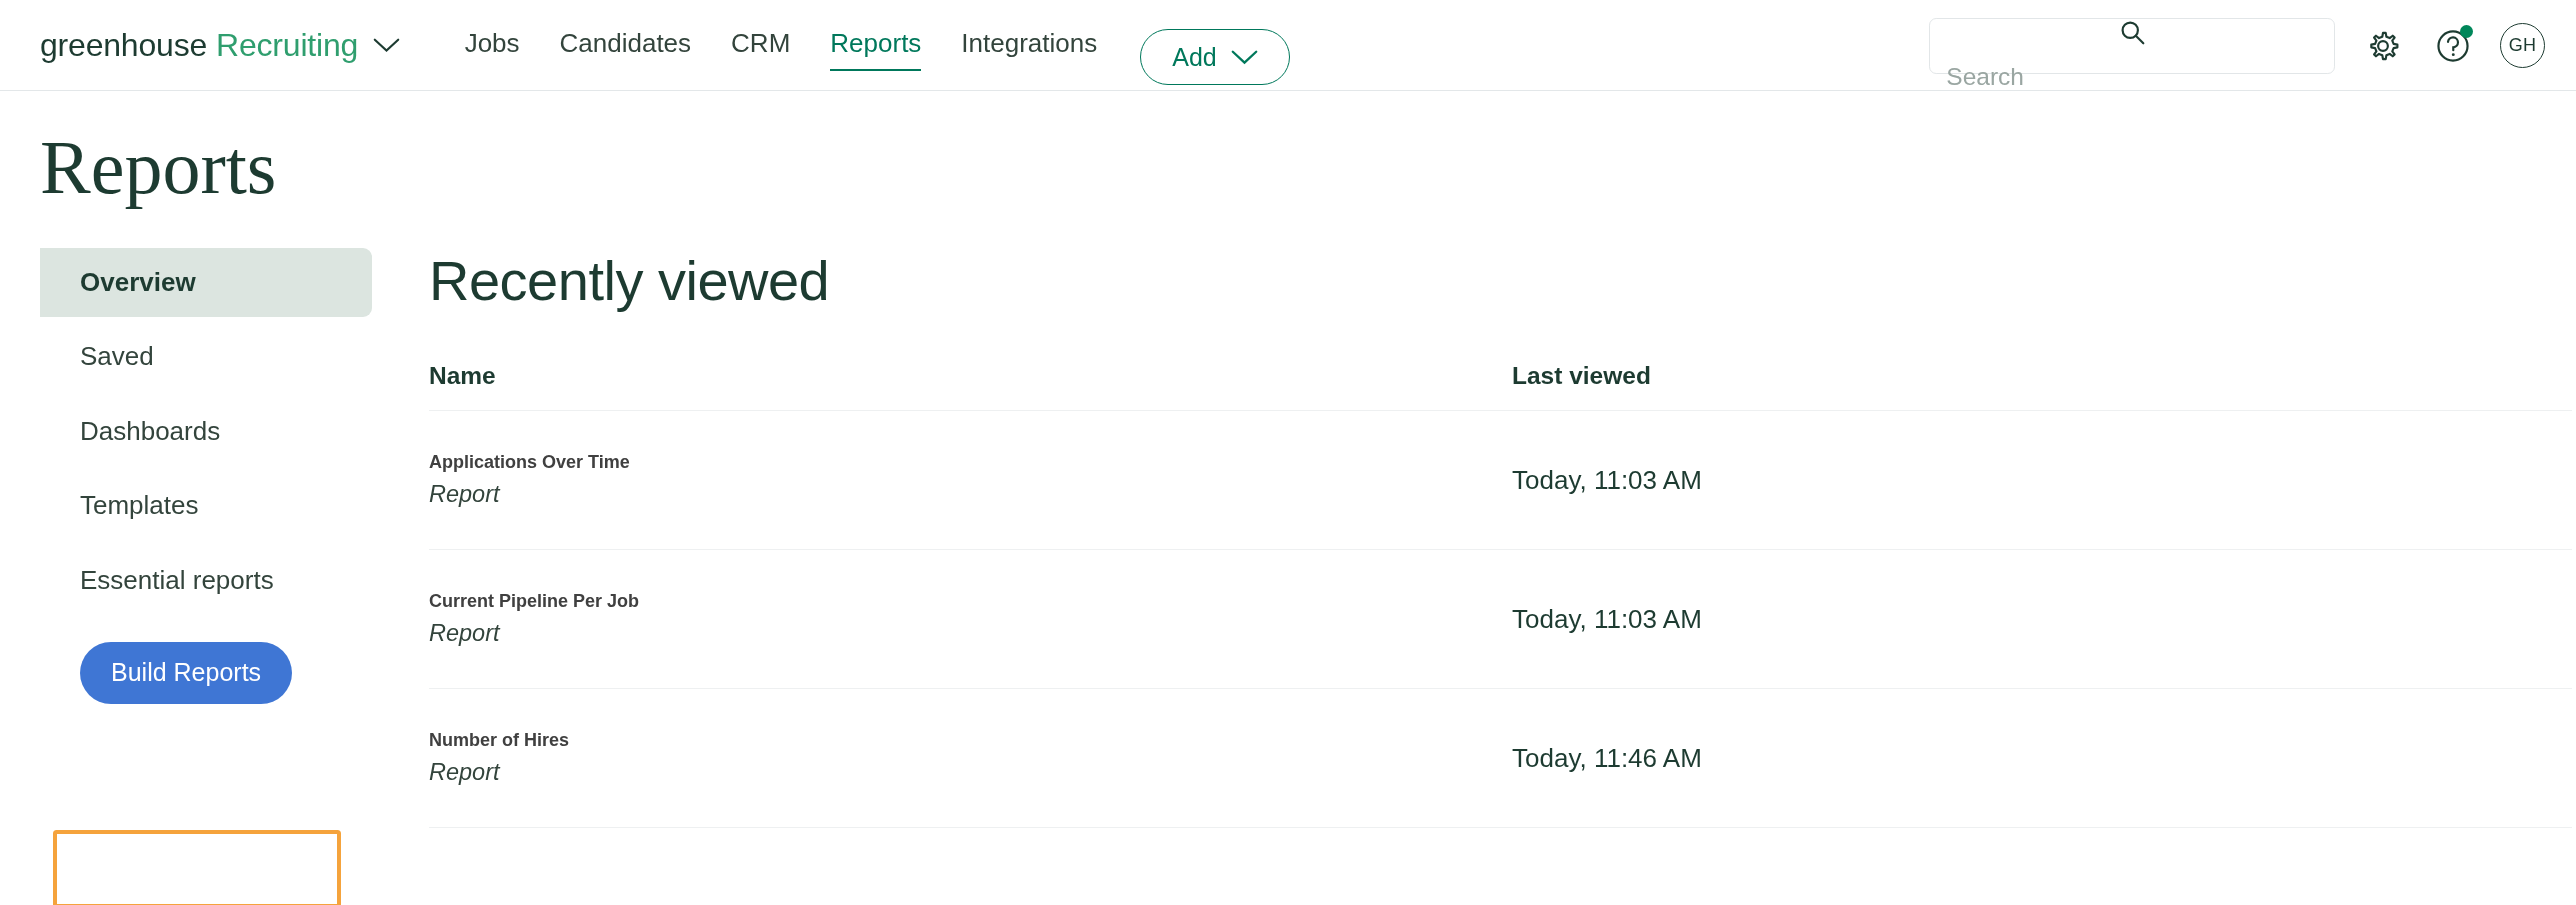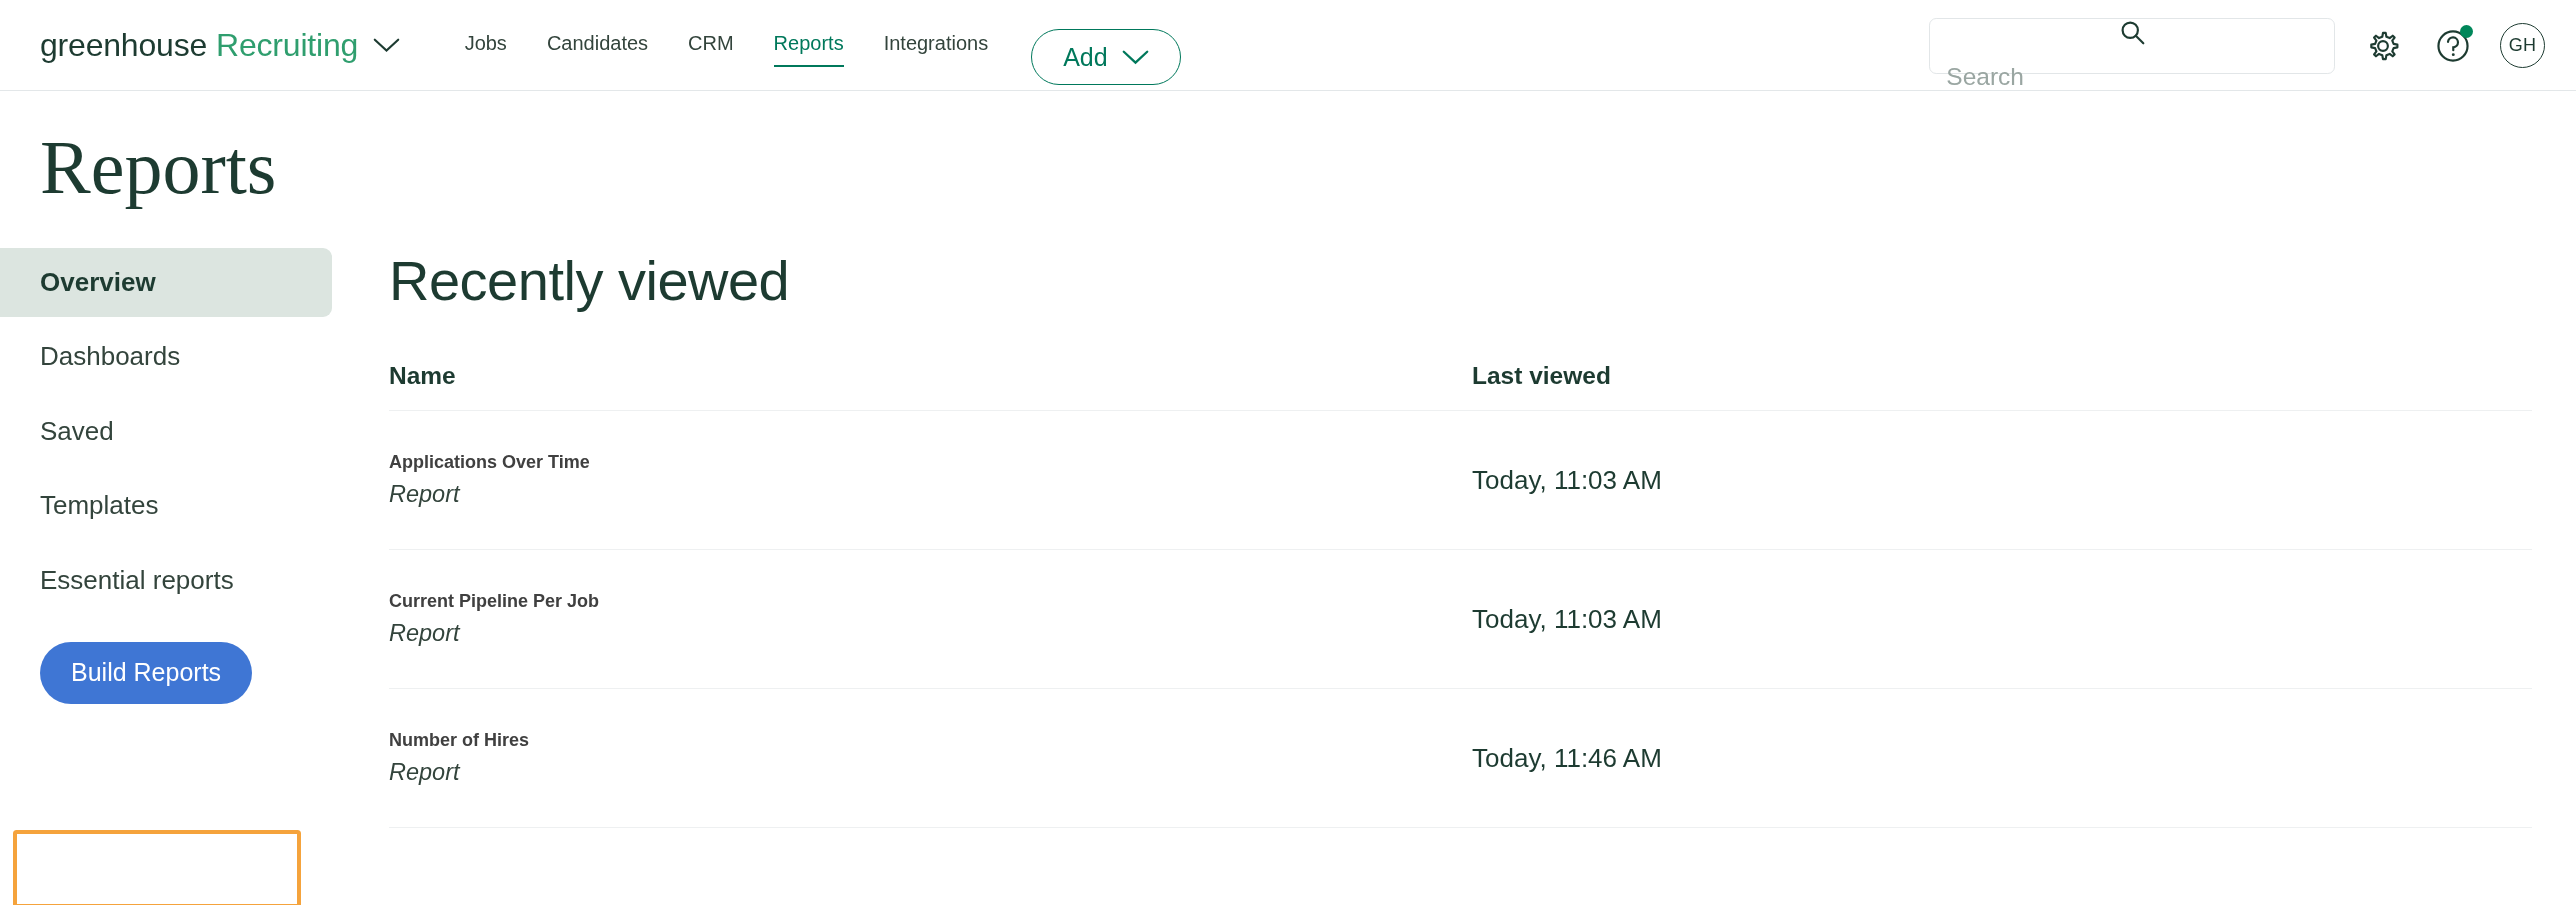--- a/index.html
+++ b/index.html
@@ -50,21 +50,21 @@
   }
 
   .navlinks {
     display: flex;
     align-items: center;
     gap: 40px;
     margin-left: 65px;
     flex: 0 0 auto;
   }
   .navlink {
-    font-size: 20px;
+    font-size: 26px;
     color: #33443c;
     text-decoration: none;
     position: relative;
     padding-bottom: 3.6px;
     white-space: nowrap;
     cursor: pointer;
   }
   .navlink.active {
     color: #00785b;
   }
@@ -167,20 +167,21 @@
     align-items: flex-start;
     margin-top: 43px;
   }
 
   
   .sidebar {
     width: 389px;
     flex: 0 0 389px;
     padding-top: 0;
     position: relative;
+    margin-left: 40px;
   }
   .side-item {
     height: 69px;
     display: flex;
     align-items: center;
     padding-left: 40px;
     font-size: 26px;
     color: #33443c;
     cursor: pointer;
     border-radius: 0 9px 9px 0;
@@ -336,24 +337,24 @@
 
 <h1 class="page-title">Reports</h1>
 
 <div class="body-wrap">
 
   <nav class="sidebar">
     <div class="side-item active">
       <span>Overview</span>
     </div>
     <div class="side-item">
+      <span>Saved</span>
+    </div>
+    <div class="side-item">
       <span>Dashboards</span>
-    </div>
-    <div class="side-item">
-      <span>Saved</span>
     </div>
     <div class="side-item">
       <span>Templates</span>
     </div>
     <div class="side-item boxed">
       <span>Essential reports</span>
     </div>
 
     <div class="annot-box"></div>
 

